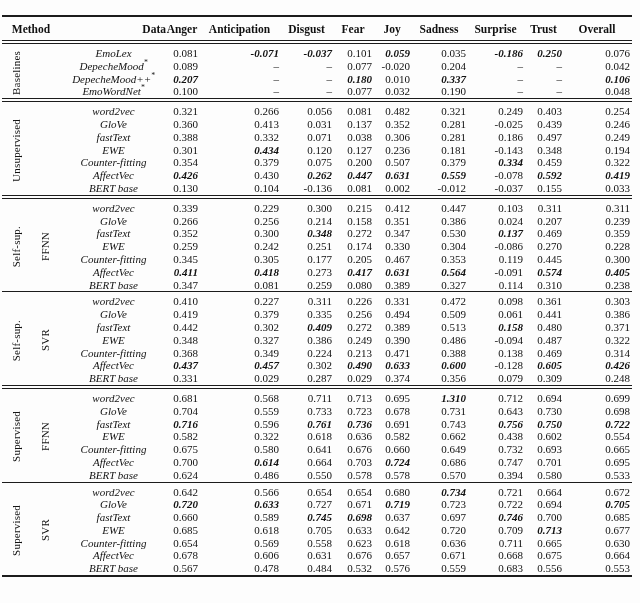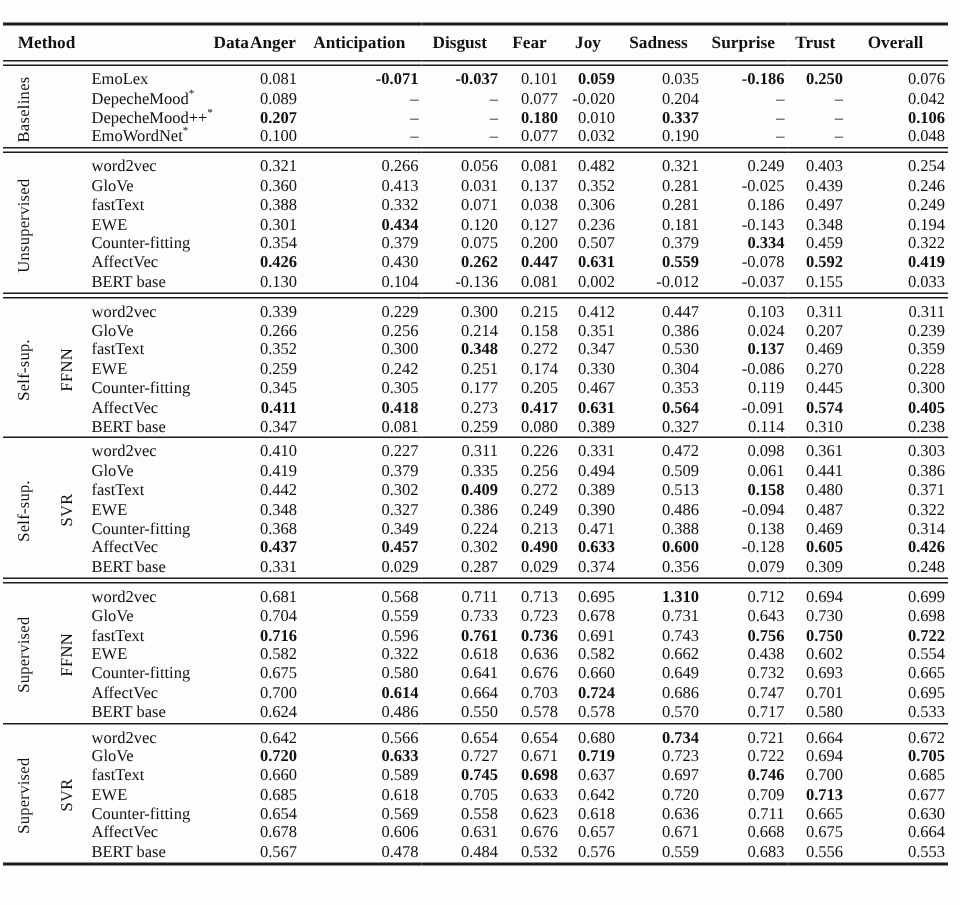--- a/index.html
+++ b/index.html
@@ -46,23 +46,23 @@
   tbody.sep-single { border-top: 1.5px solid #1c1c1c; }
 
   td {
     font-size: 11px; line-height: 12.8px;
     padding: 0; vertical-align: middle;
     white-space: nowrap; overflow: visible;
   }
   tr.first > td { padding-top: 3px; }
   tr.last  > td { padding-bottom: 0; }
 
-  td.lbl { text-align: left; padding-left: 1px; }
+  td.lbl { text-align: center; padding-left: 1px; font-style: italic; }
   td.num { text-align: right; padding-right: 2px; font-variant-numeric: lining-nums; }
-  td.num.b { font-weight: bold; }
+  td.num.b { font-weight: bold; font-style: italic; }
   td.lbl sup { font-size: 7.5px; line-height: 0; }
 
   td.mcell { vertical-align: middle; padding: 0; }
   .mwrap { display: flex; flex-direction: row; align-items: center; height: 100%; }
   .mslot { flex: 1 1 50%; display: flex; align-items: center; justify-content: center; }
   .rot {
     writing-mode: vertical-rl;
     transform: rotate(180deg);
     font-size: 11px; letter-spacing: 0.2px;
     white-space: nowrap;
@@ -529,21 +529,21 @@
           <td class="num">0.695</td>
         </tr>
         <tr class="last">
           <td class="lbl"><span>BERT base</span></td>
           <td class="num">0.624</td>
           <td class="num">0.486</td>
           <td class="num">0.550</td>
           <td class="num">0.578</td>
           <td class="num">0.578</td>
           <td class="num">0.570</td>
-          <td class="num">0.717</td>
+          <td class="num">0.394</td>
           <td class="num">0.580</td>
           <td class="num">0.533</td>
         </tr>
       </tbody>
       <tbody class="sep-single">
         <tr class="first">
           <td class="mcell" rowspan="7">
             <div class="mwrap">
               <div class="mslot">
                 <span class="rot">Supervised</span>

